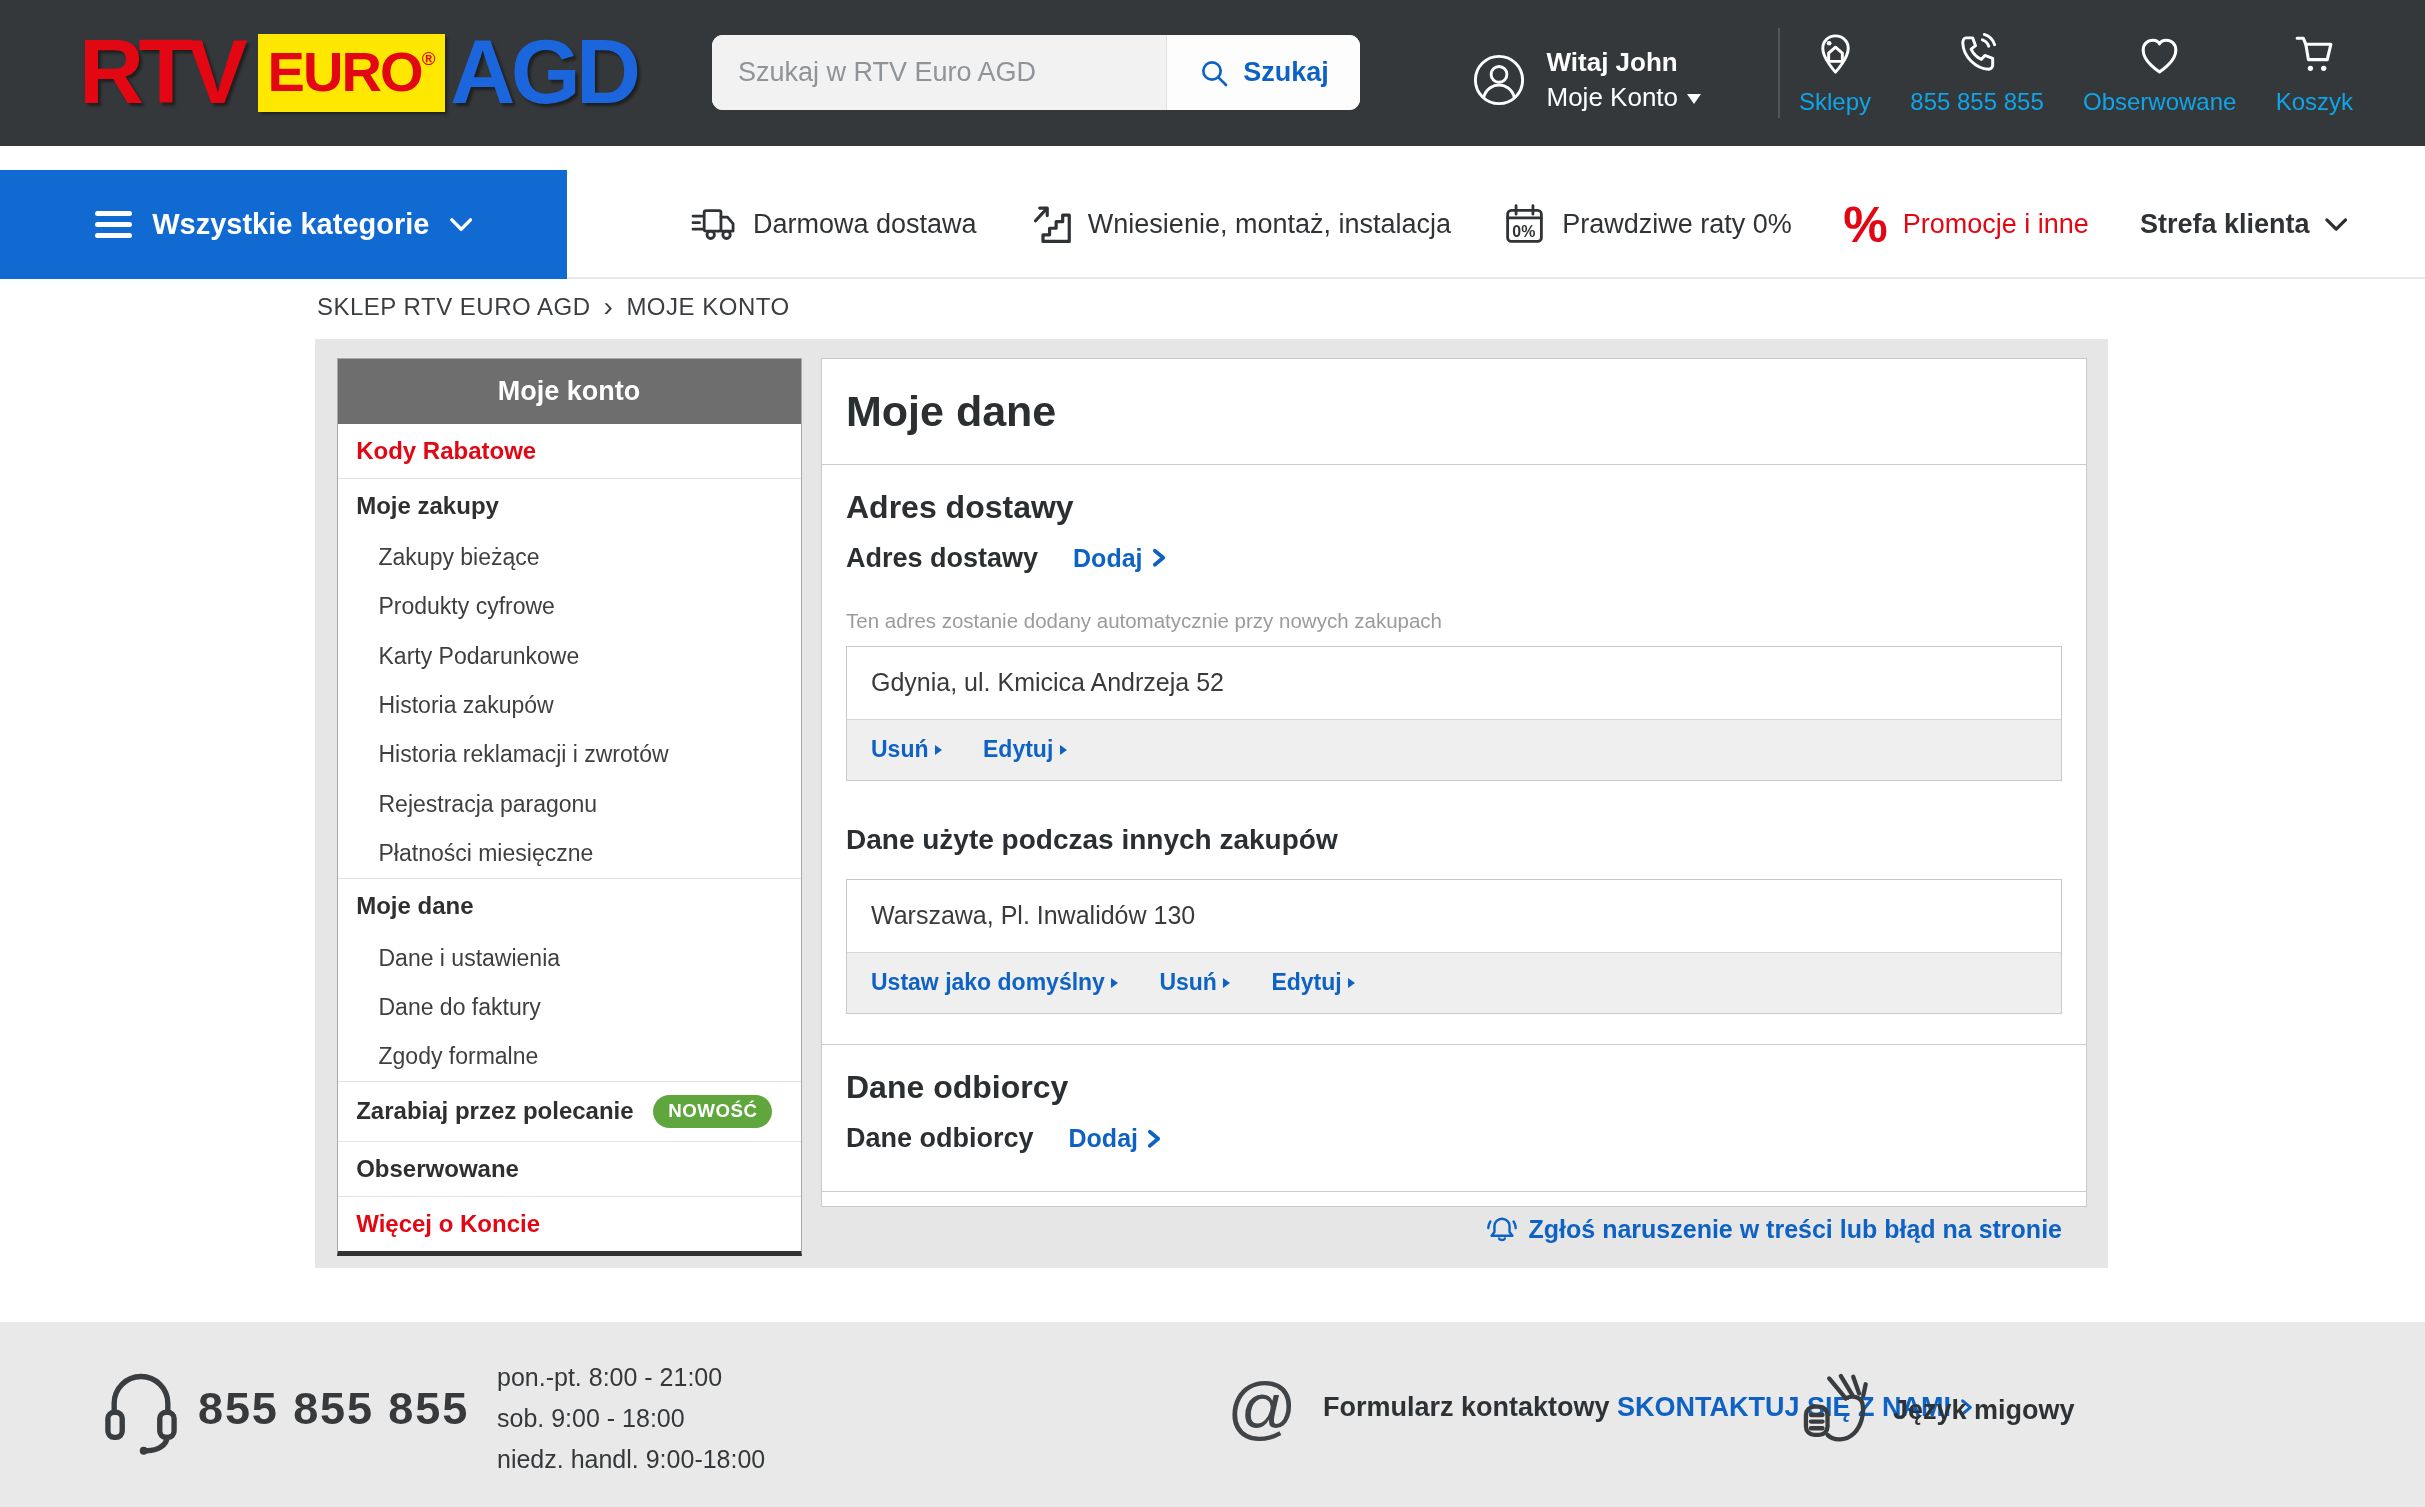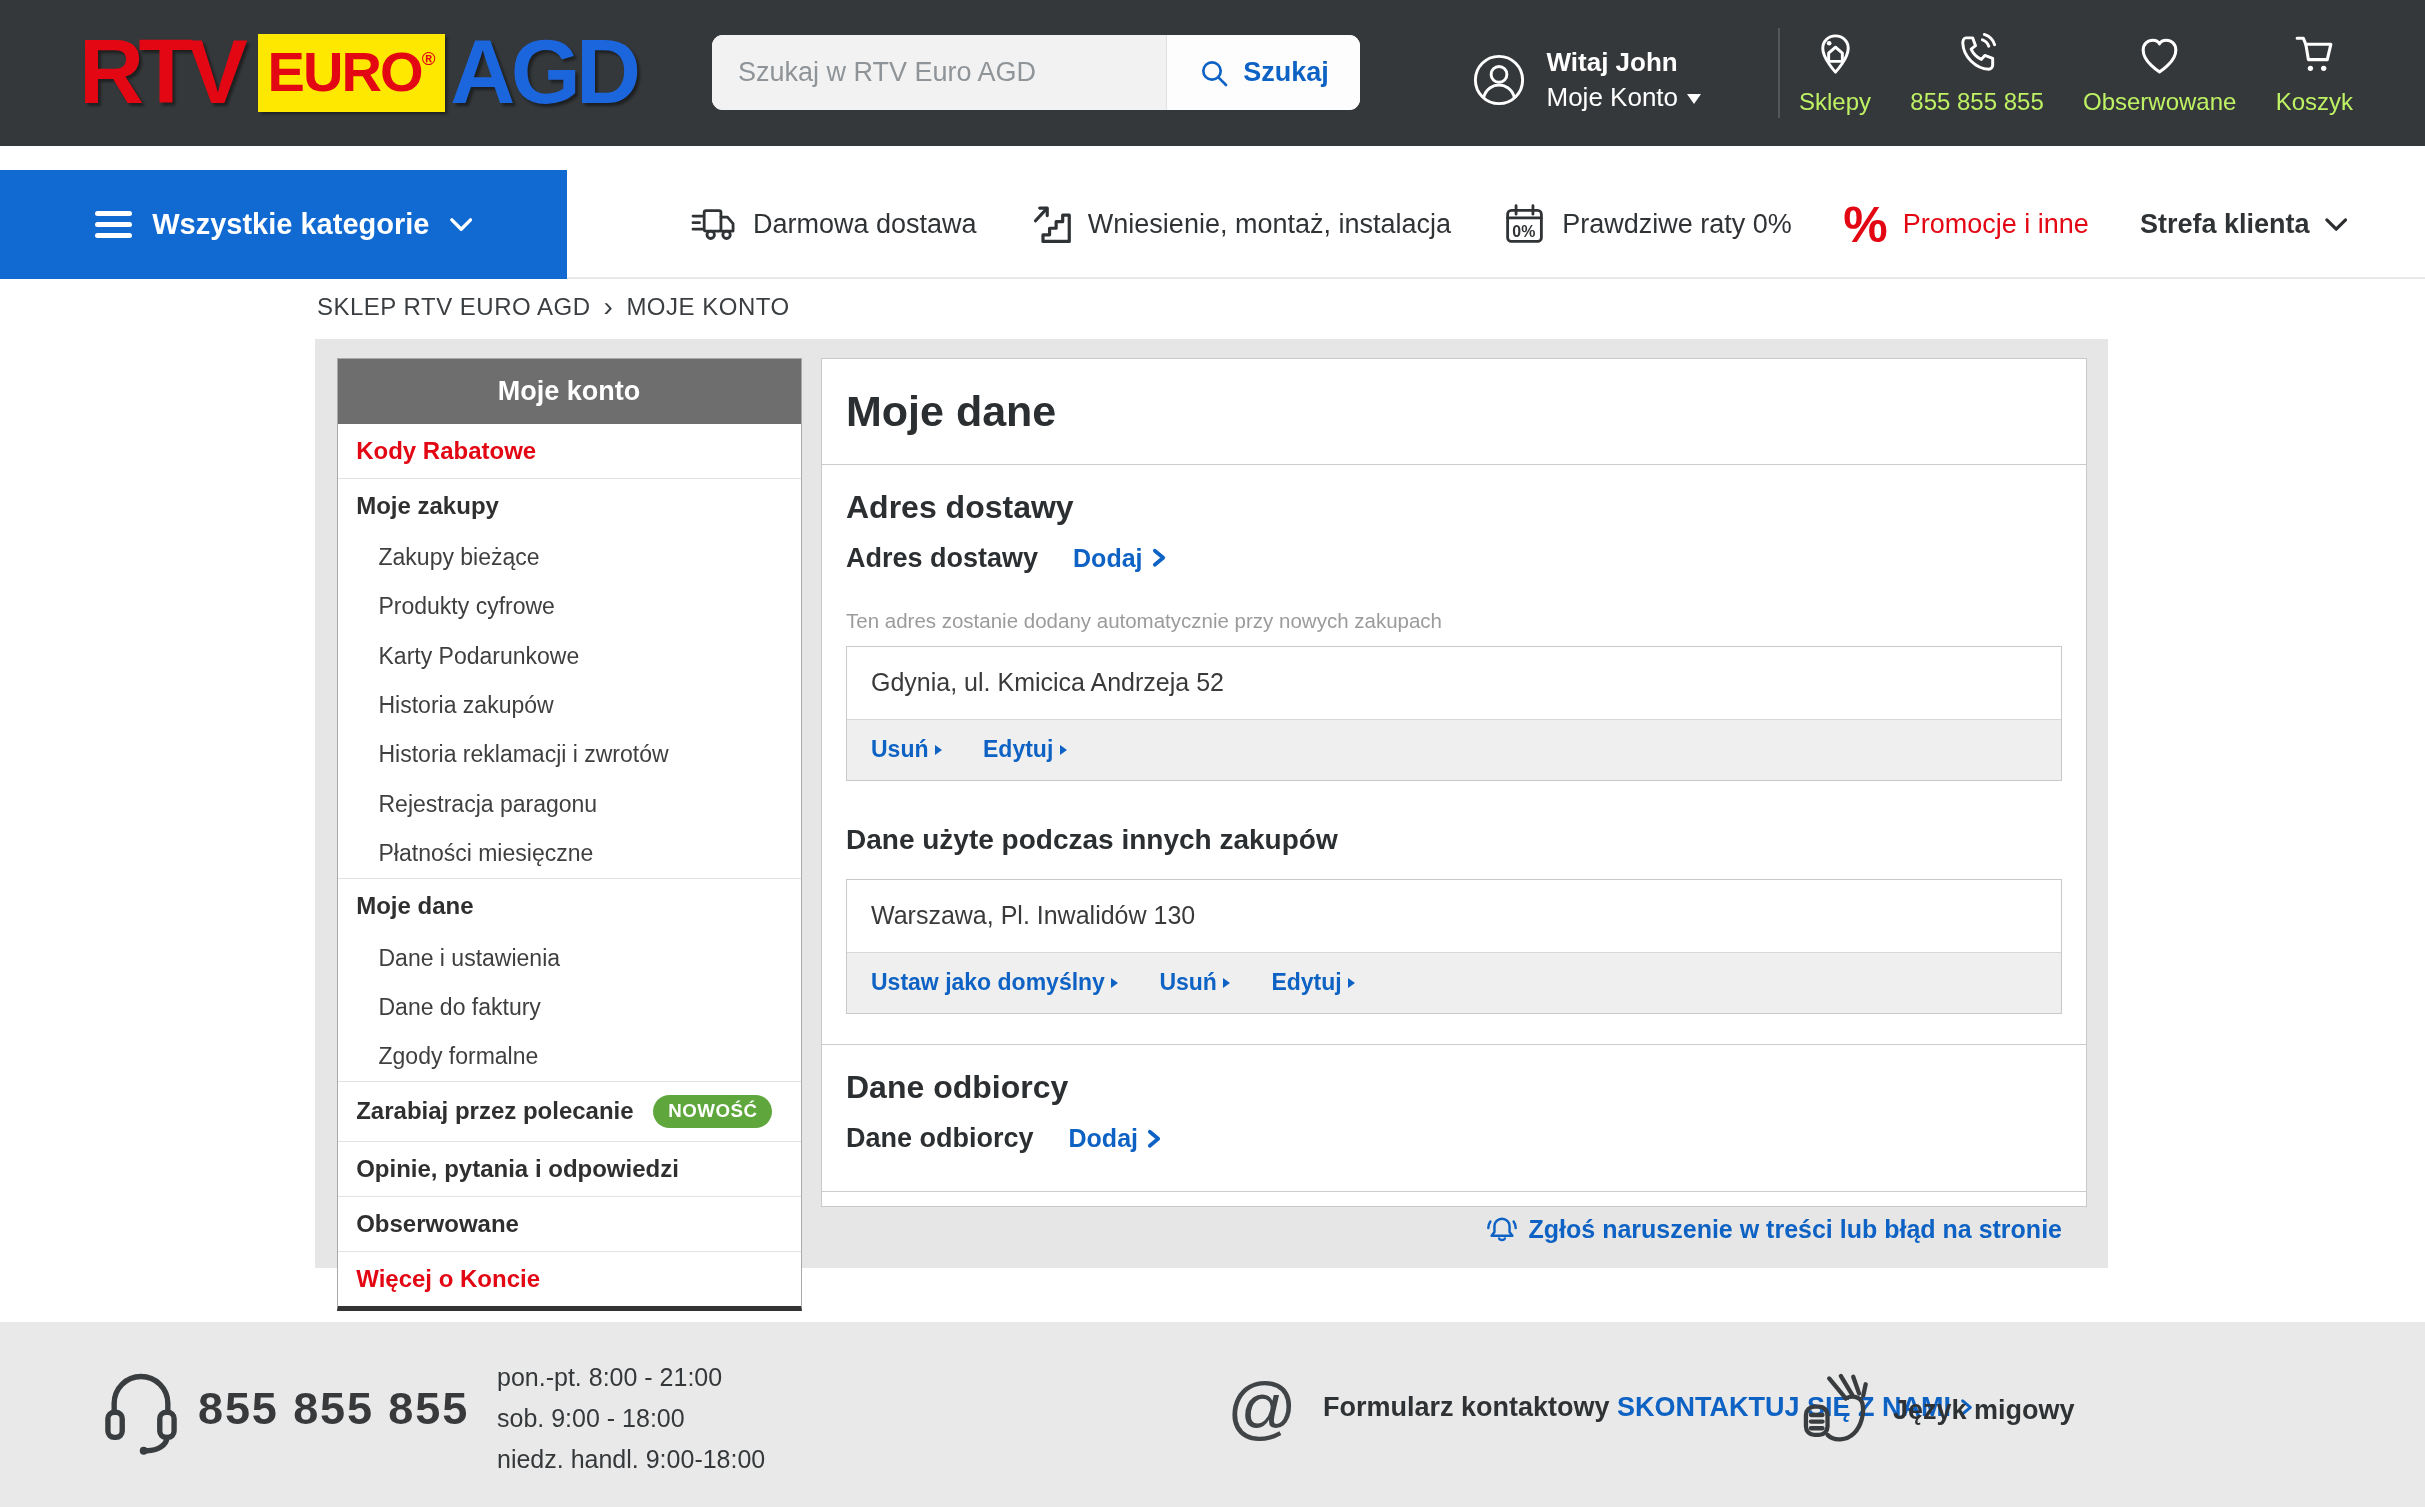--- a/index.html
+++ b/index.html
@@ -34,21 +34,21 @@
   .account-texts { display:flex; flex-direction:column; gap:3.7px; }
   .account-hello { color:#fff; font-size:26px; font-weight:bold; }
   .account-link  { color:#fff; font-size:26px; display:flex; align-items:center; gap:9.3px; }
   .tri-down { width:0; height:0; border-top:10.3px solid #fff; border-left:7.5px solid transparent;
               border-right:7.5px solid transparent; display:inline-block; margin-top:3.7px; }
 
   .header-vdiv { position:absolute; left:1778px; top:28px; width:1.9px; height:90px; background:#54575a; }
 
   .quick-links { position:absolute; left:1799px; right:73px; top:0; height:146px;
                  display:flex; align-items:center; justify-content:space-between; }
-  .quick-item { display:flex; flex-direction:column; align-items:center; gap:8.4px; color:#bef264; cursor:pointer; }
+  .quick-item { display:flex; flex-direction:column; align-items:center; gap:8.4px; color:#0ea5e9; cursor:pointer; }
   .quick-item .label { font-size:24px; }
 
   
   .main-nav { position:absolute; left:0; top:146px; width:2426px; height:109px; background:#fff;
               border-bottom:2.8px solid #e8e8e8;margin-top:24px; }
   .cat-block { position:absolute; left:0; top:0; width:567px; height:109px; background:#1169d2;
                display:flex; align-items:center; justify-content:center; gap:20.5px; cursor:pointer; }
   .burger { display:flex; flex-direction:column; gap:6.5px; }
   .burger i { display:block; width:37px; height:4.7px; background:#fff; border-radius:2.8px; }
   .cat-label { color:#fff; font-size:29px; font-weight:bold; }
@@ -290,21 +290,20 @@
     <div class="s-item">Rejestracja paragonu</div>
     <div class="s-item">Płatności miesięczne</div>
     <div class="s-item bold sep">Moje dane</div>
     <div class="s-item">Dane i ustawienia</div>
     <div class="s-item">Dane do faktury</div>
     <div class="s-item">Zgody formalne</div>
     <div class="s-item bold sep">
       <span>Zarabiaj przez polecanie</span>
       <span class="badge-new">NOWOŚĆ</span>
     </div>
-    <div class="s-item bold sep">Opinie, pytania i odpowiedzi</div>
     <div class="s-item bold sep">Obserwowane</div>
     <div class="s-item bold red sep">Więcej o Koncie</div>
   </div>
 
   <div class="panel">
     <div class="panel-title">Moje dane</div>
     <hr class="panel-hr">
 
     <div class="h2">Adres dostawy</div>
     <div class="sub-row">

